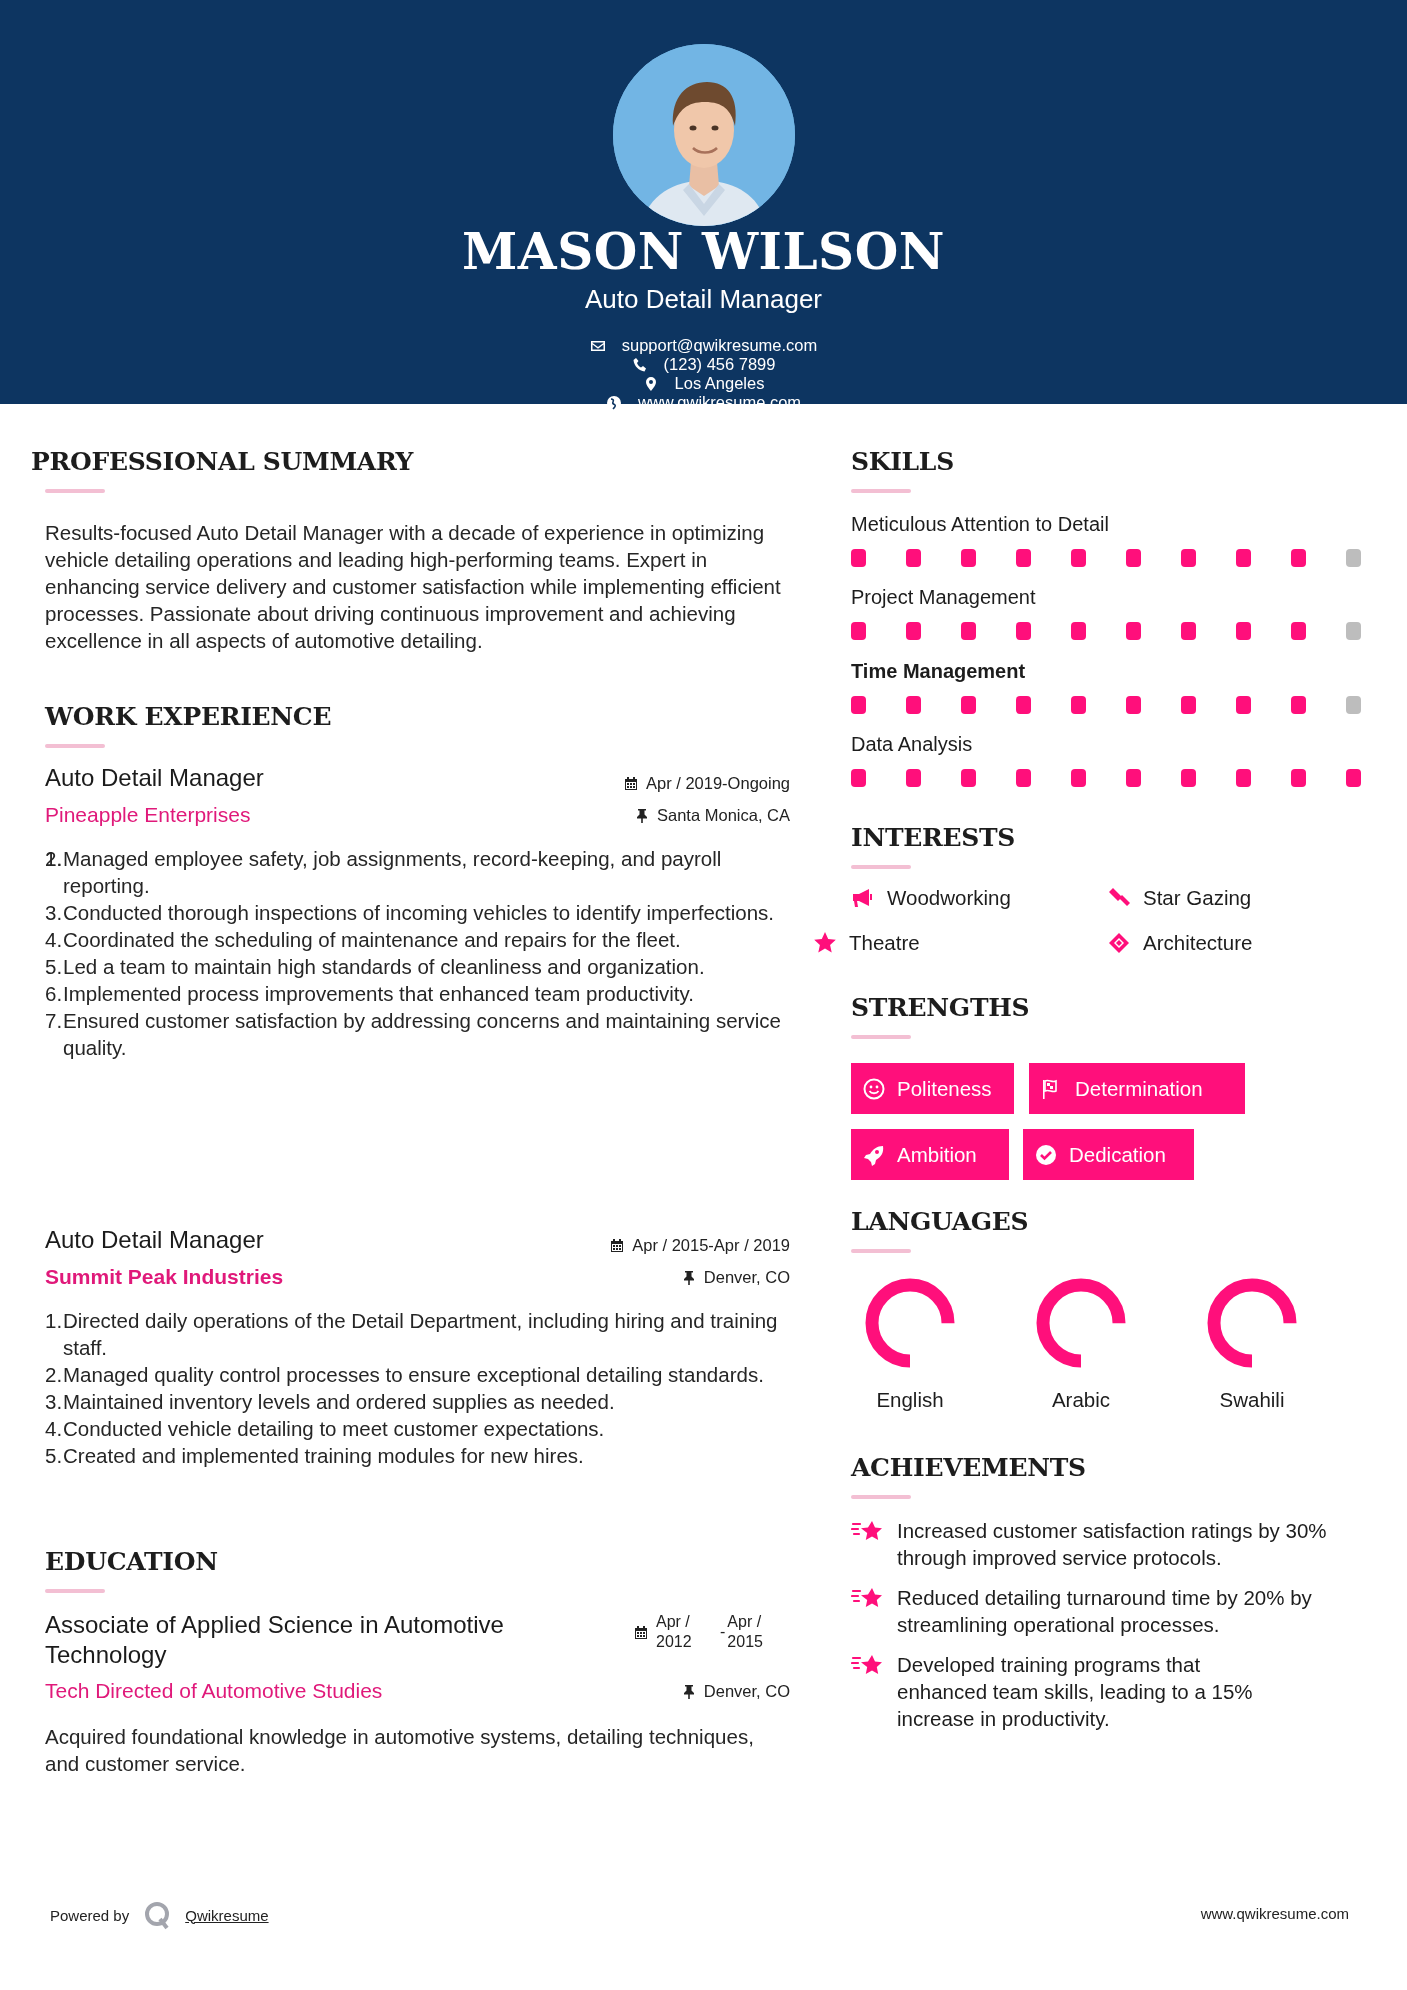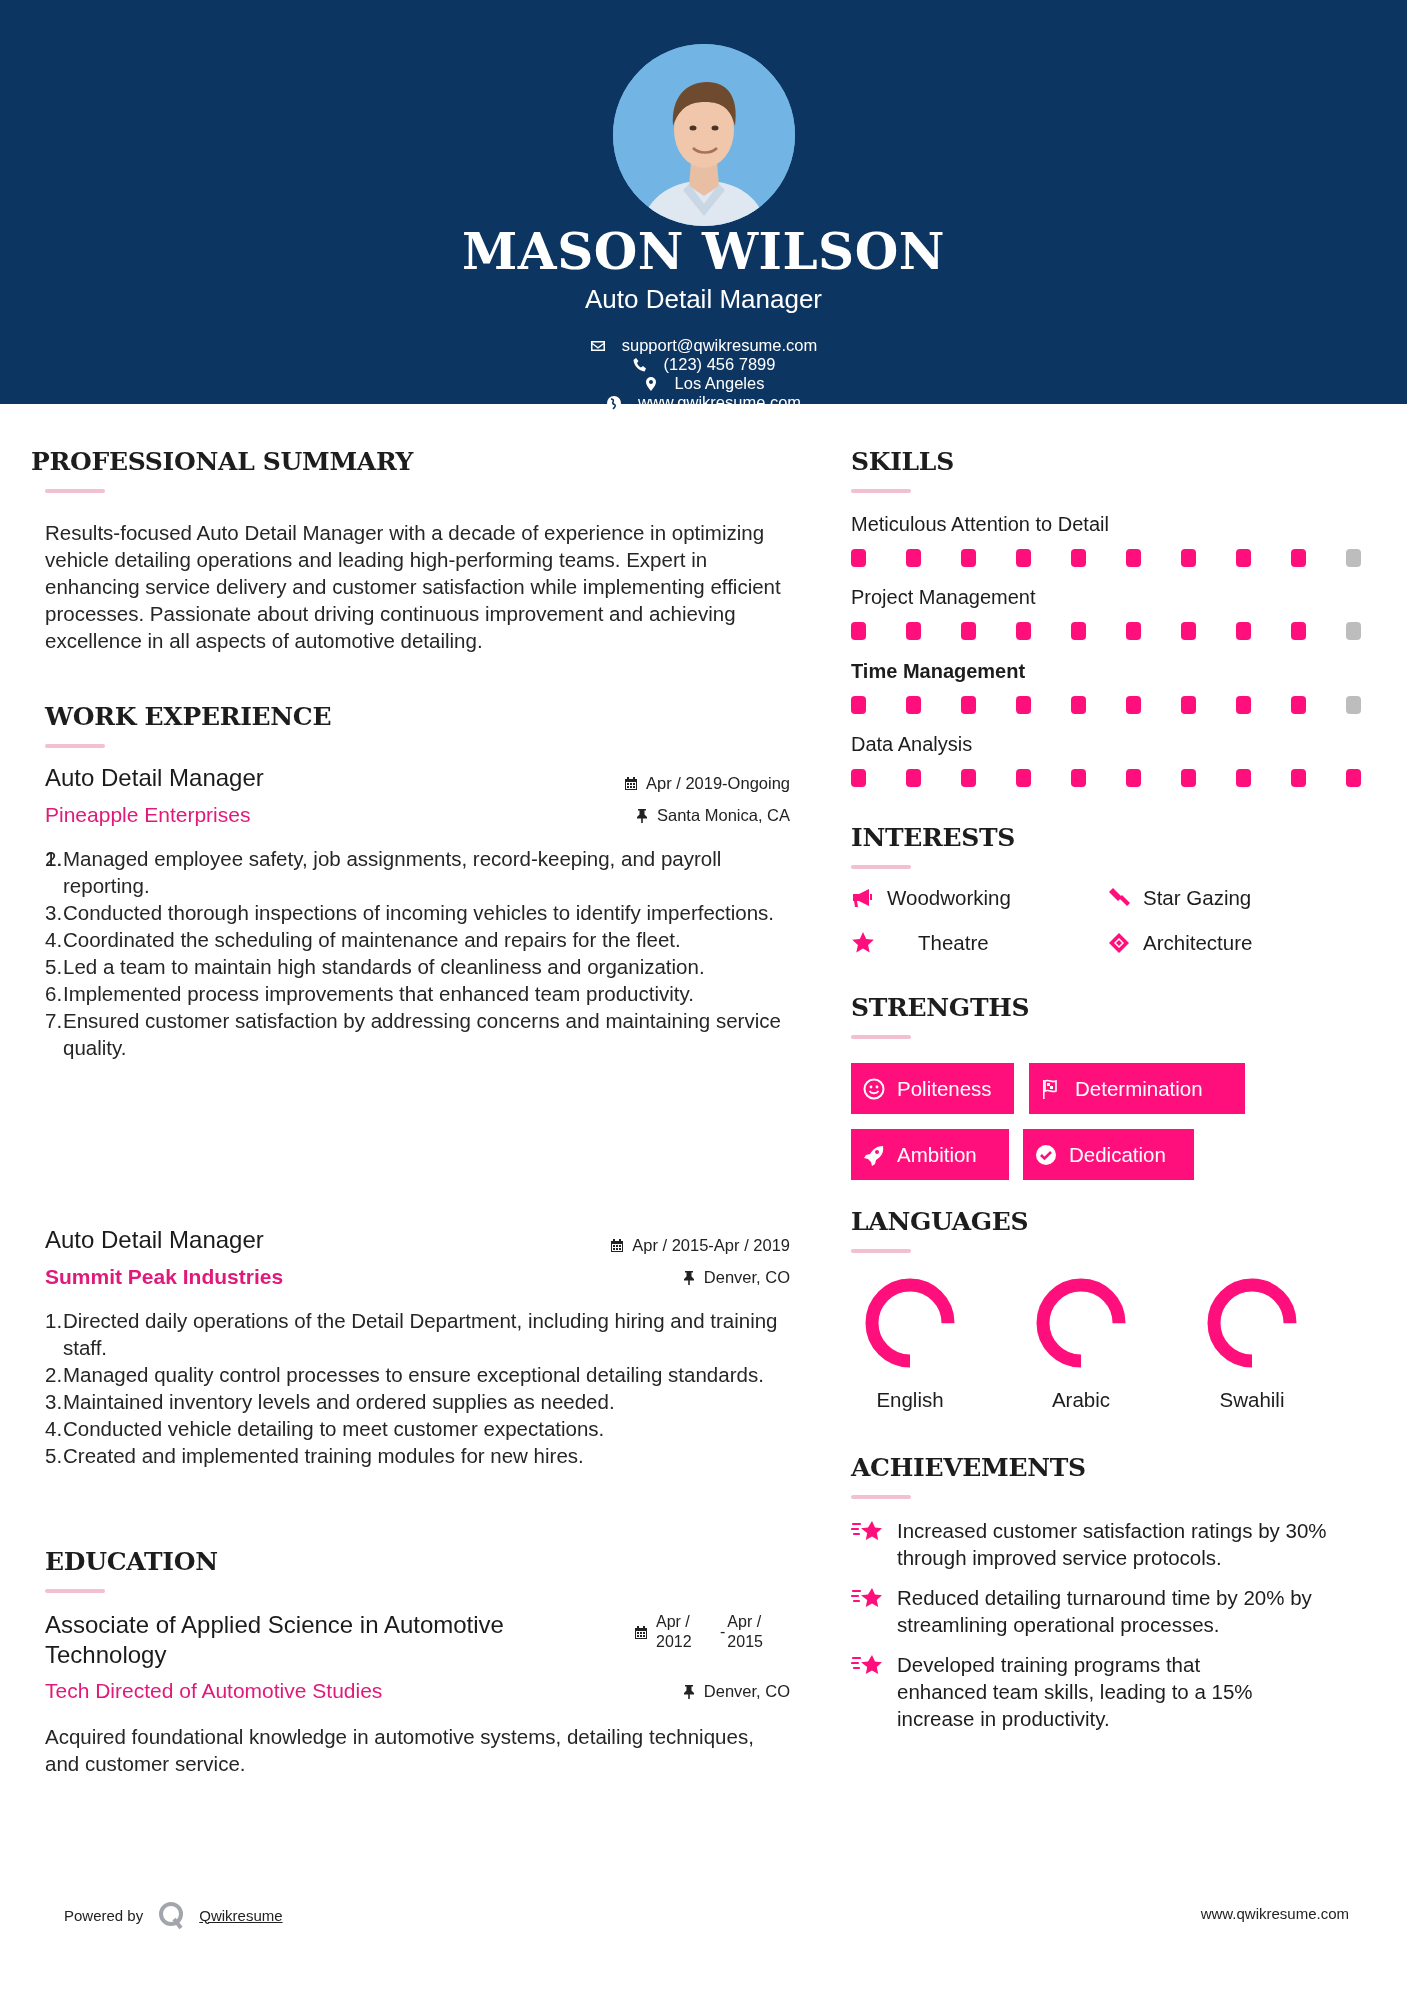--- a/index.html
+++ b/index.html
@@ -39,21 +39,21 @@
   .chip { position: absolute; height: 51px; background: #ff0f7b; color: #ffffff; display: flex; align-items: center; padding: 0 16px 0 12px; font-size: 20.5px; }
   .chip svg { width: 22px; height: 22px; margin-right: 12px; fill: #ffffff; }
 
   .lang { position: absolute; width: 130px; text-align: center; }
   .lang svg { width: 94px; height: 94px; display: block; margin: 0 auto; }
   .lang .lang-name { margin-top: 18px; font-size: 20.5px; color: #1d1d1d; }
 
   .ach { position: absolute; display: flex; align-items: flex-start; font-size: 20.5px; line-height: 27px; color: #1d1d1d; }
   .ach svg { flex: none; width: 34px; height: 28px; margin-right: 12px; margin-top: 0; }
 
-  .footer-left { position: absolute; left: 64px; top: 1900px; display: flex; align-items: center; font-size: 15px; color: #222; }
+  .footer-left { position: absolute; left: 50px; top: 1900px; display: flex; align-items: center; font-size: 15px; color: #222; }
   .footer-left .q { width: 30px; height: 30px; margin: 0 12px 0 14px; }
   .footer-left a { color: #222; text-decoration: underline; font-size: 15px; }
   .footer-right { position: absolute; right: 58px; top: 1905px; font-size: 15px; color: #222; }
 </style>
 </head>
 <body>
 
 <div class="header">
   <div class="avatar">
     <svg viewBox="0 0 182 182">
@@ -242,21 +242,21 @@
       <path d="M2 7h6l10-5v17L8 14H6l1 6H4l-1-6H2z M19 7h2v6h-2z"></path>
     </svg>
   <span>Woodworking</span>
 </div>
 <div class="interest" style="left:1107px; top:886px;">
   <svg viewBox="0 0 24 22">
       <path d="M6 1l9 9-4 4-9-9z M12 11l3-3 8 8-3 3z" transform="rotate(0)"></path>
     </svg>
   <span>Star Gazing</span>
 </div>
-<div class="interest" style="left:851px; top:931px;gap:31px;">
+<div class="interest" style="left:813px; top:931px;">
   <svg viewBox="0 0 24 22">
       <path d="M12 0l3.2 7 7.6.8-5.7 5.1 1.6 7.5L12 16.6 5.3 20.4l1.6-7.5L1.2 7.8 8.8 7z"></path>
     </svg>
   <span>Theatre</span>
 </div>
 <div class="interest" style="left:1107px; top:931px;">
   <svg viewBox="0 0 24 22">
       <path d="M12 1l10 10-10 10L2 11z"></path>
       <path d="M12 6l5 5-5 5-5-5z" fill="#fff"></path>
       <path d="M12 8l3 3-3 3-3-3z"></path>

